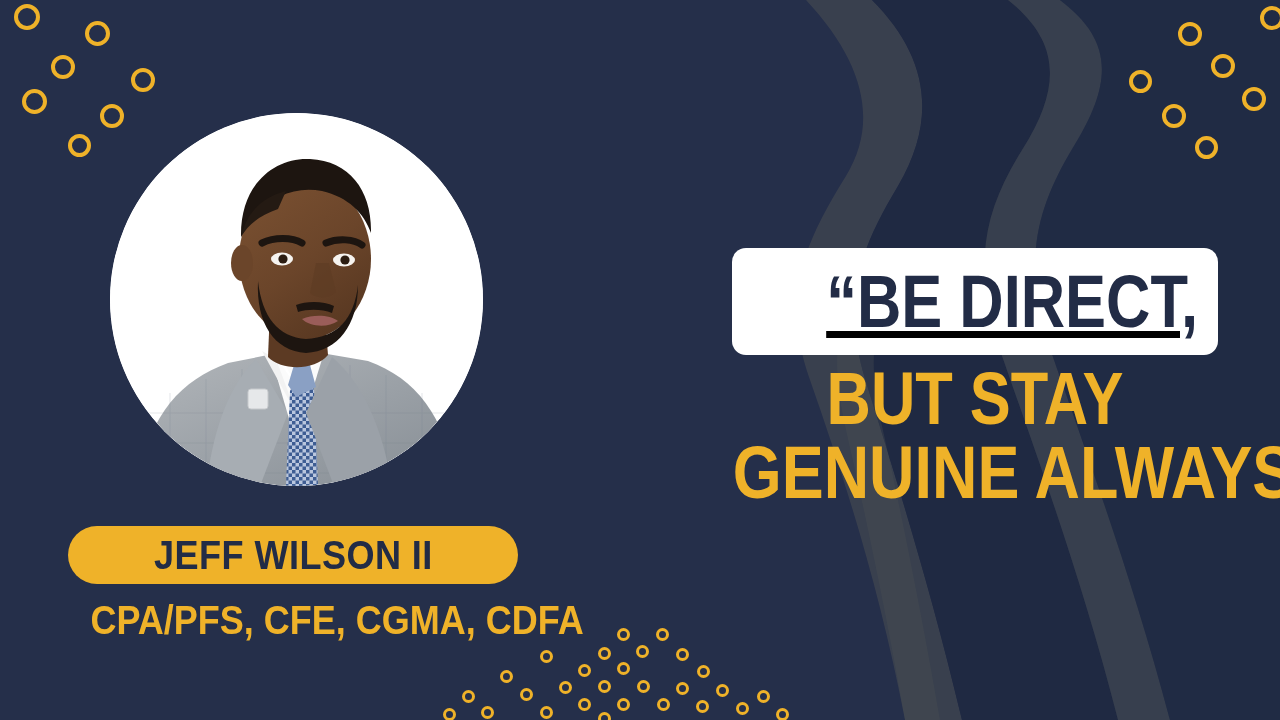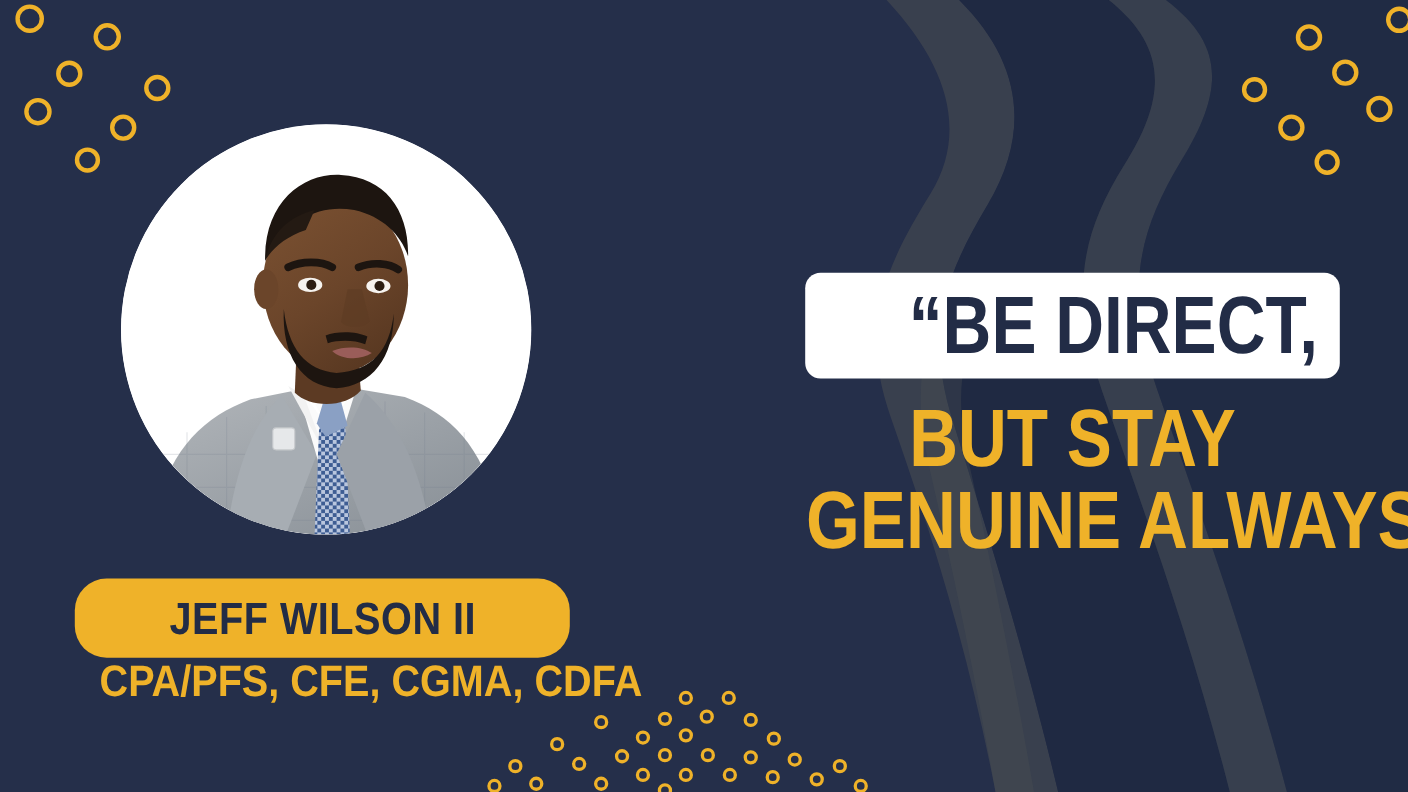--- a/index.html
+++ b/index.html
@@ -47,21 +47,21 @@
     border-radius:50%;
     background:#ffffff;
     overflow:hidden;
   }
   #portrait-svg { display:block; width:373px; height:373px; }
 
   
   #name-pill {
     position:absolute;
     left:68px; top:526px;
-    width:450px; height:72px;
+    width:450px; height:58px;
     background:#efb229;
     border-radius:29px;
     display:flex; align-items:center; justify-content:center;
   }
   #name-pill .name-text {
     font-family:"Liberation Sans Narrow","Liberation Sans", sans-serif;
     font-weight:bold;
     font-size:41px;
     line-height:1;
     letter-spacing:0.5px;
@@ -90,25 +90,26 @@
   
   #quote-block {
     position:absolute;
     left:690px; top:240px;
     width:570px;
   }
 
   #quote-line-1-box {
     position:absolute;
     left:42px; top:8px;
-    width:486px; height:96px;
+    width:486px; height:107px;
     background:#ffffff;
     border-radius:14px;
     display:flex; align-items:center; justify-content:flex-end;
     padding-right:20px;
+    text-decoration:underline;
   }
   #quote-line-1-box .q-text {
     font-family:"Liberation Sans Narrow","Liberation Sans", sans-serif;
     font-weight:bold;
     font-size:74px;
     line-height:1;
     color:#222c46;
     transform:scaleX(0.83);
     transform-origin:right center;
     white-space:nowrap;

